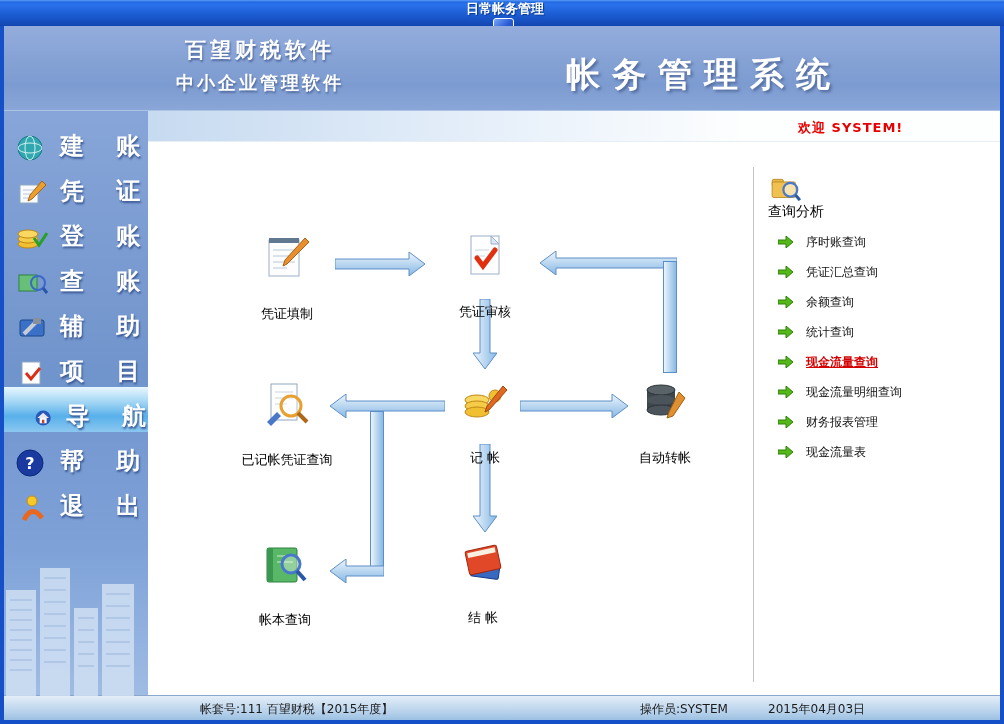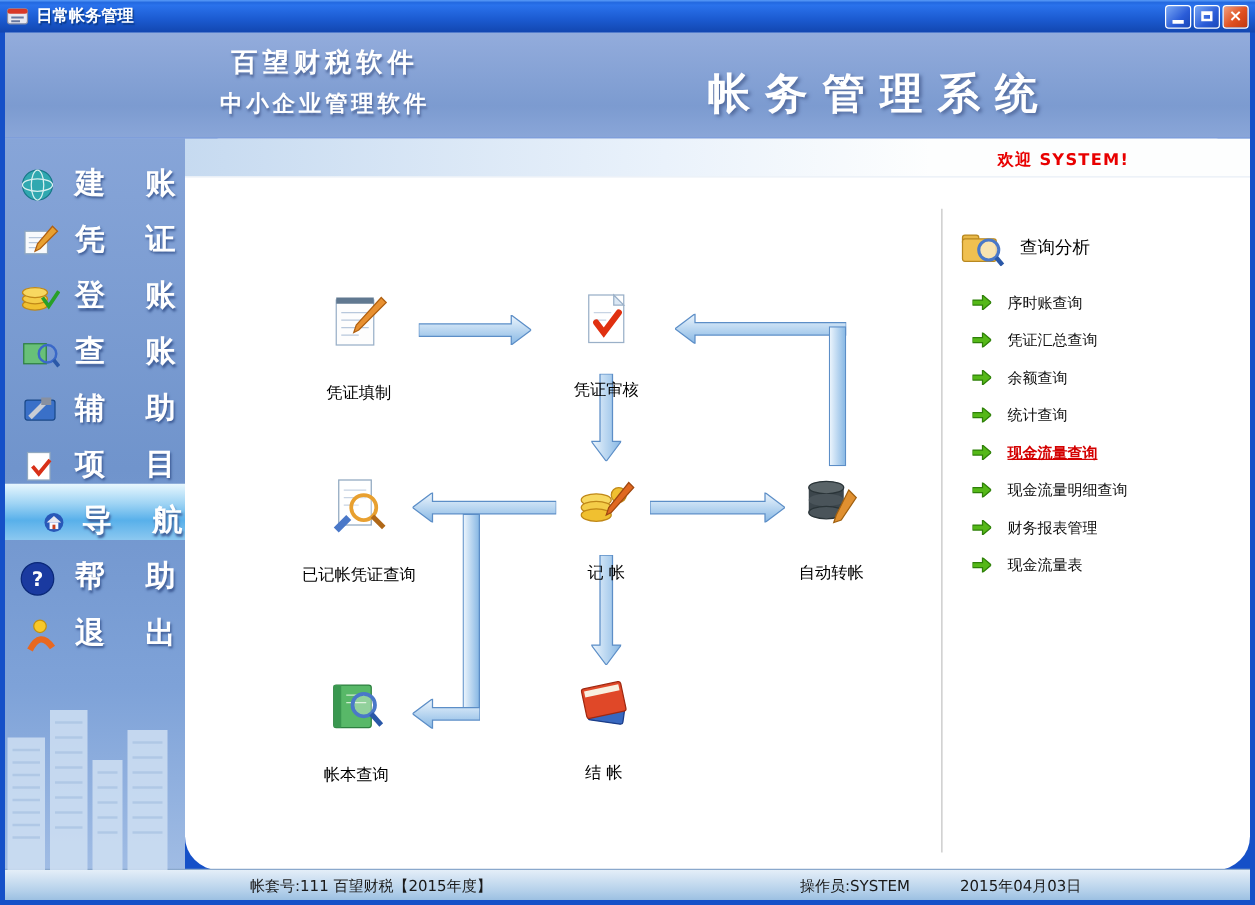--- a/index.html
+++ b/index.html
@@ -1,21 +1,21 @@
 <!DOCTYPE html>
 <html><head>
 <meta charset="utf-8">
 <style>
   html,body { margin:0; padding:0; background:#c8c8c8; font-family:"DejaVu Sans","Liberation Sans",sans-serif; }
   .window { position:relative; width:1004px; height:724px; background:#1550c8; overflow:hidden; }
 
   
   .titlebar { position:absolute; top:0; left:0; right:0; height:26px;
     background:linear-gradient(180deg,#5a9cf8 0%,#2268e0 8%,#2a72ec 16%,#1b5ad0 60%,#1246b0 100%);
-    display:flex; align-items:center; padding:0 5px; box-sizing:border-box; }
+    display:flex; align-items:center; padding:0 5px; box-sizing:border-box;flex-direction:column; }
   .title-text { color:#fff; font-weight:bold; font-size:13px; margin-left:6px; flex:1;
     text-shadow:1px 1px 1px #0a3a8a; }
   .win-btn { width:21px; height:19px; border:1px solid #fff; border-radius:3px; margin-left:2px;
     display:flex; align-items:center; justify-content:center; color:#fff; font-size:13px;
     font-weight:bold; cursor:pointer; box-sizing:border-box; }
   .btn-min,.btn-max { background:linear-gradient(135deg,#7aa8f4,#2a5cd8 60%,#1a48b8); }
   .btn-close { background:linear-gradient(135deg,#f0a080,#e05020 55%,#c03810); line-height:1; }
   .min-glyph { width:9px; height:3px; background:#fff; margin-top:9px; }
   .max-glyph { width:9px; height:8px; border:2px solid #fff; border-top-width:3px; box-sizing:border-box; }
 
@@ -34,35 +34,35 @@
   .sidebar { position:absolute; top:85px; left:0; width:144px; bottom:24px;
     background:linear-gradient(180deg,#87a5d8 0%,#7094cc 45%,#7ea2d8 75%,#a0bce4 100%); overflow:hidden; }
   .menu-list { position:relative; padding-top:6px; z-index:2; }
   .menu-item { position:relative; height:45px; display:flex; align-items:flex-end; padding-left:12px; cursor:pointer; }
   .mi-label { color:#fff; font-size:24px; font-weight:bold; margin-left:12px; letter-spacing:2px;
     word-spacing:20px; text-shadow:1px 2px 2px #3c5a94; white-space:nowrap; }
   .menu-item.active { background:linear-gradient(180deg,#e8f7fe 0%,#9fd4f4 35%,#58b0ea 65%,#8cc8f0 100%);padding-left:31px; }
   .building { position:absolute; left:0; bottom:0; width:144px; height:140px; z-index:1; }
 
   
-  .main { position:absolute; top:85px; left:144px; right:0; bottom:24px; background:#ffffff;border-radius:27px; }
+  .main { position:absolute; top:85px; left:144px; right:0; bottom:24px; background:#ffffff; }
   .main-top { position:absolute; top:0; left:0; right:0; height:30px;
     background:linear-gradient(90deg,#c6daf0,#eaf2fb 45%,#fdfefe 70%); border-bottom:1px solid #e8eef6; }
   .welcome { position:absolute; left:650px; top:8px; color:#e80000; font-weight:bold; font-size:13px; letter-spacing:1px; }
 
   .fa { position:absolute; }
   .node { position:absolute; width:120px; text-align:center; cursor:pointer; }
   .node-icon { height:58px; display:flex; align-items:center; justify-content:center; }
   .node-label { font-size:13px; color:#000; margin-top:18px; white-space:nowrap;text-align:center; }
 
   .divider { position:absolute; left:605px; top:56px; bottom:14px; width:1px; background:#c4c4c4; }
 
   
   .right-panel { position:absolute; left:614px; top:64px; width:238px; }
-  .rp-header { display:flex; align-items:center; gap:12px; height:46px; padding-left:6px; }
+  .rp-header { display:flex; gap:2px; height:46px; padding-left:6px;flex-direction:column; }
   .rp-title { font-size:14px; color:#000; }
   .rp-links { margin-top:6px; }
   .rp-link { display:flex; align-items:center; gap:13px; height:30px; padding-left:16px; cursor:pointer; }
   .rp-link-label { font-size:12px; color:#101010; }
   .rp-link.active .rp-link-label { color:#d40000; text-decoration:underline; font-weight:bold; }
 
   
   .statusbar { position:absolute; left:0; right:0; bottom:0; height:24px;
     background:linear-gradient(180deg,#e4eef8,#b4d0ea 70%,#9cc0e2); border-top:1px solid #8aa8cc;
     font-size:12px; color:#1a1a1a; }

